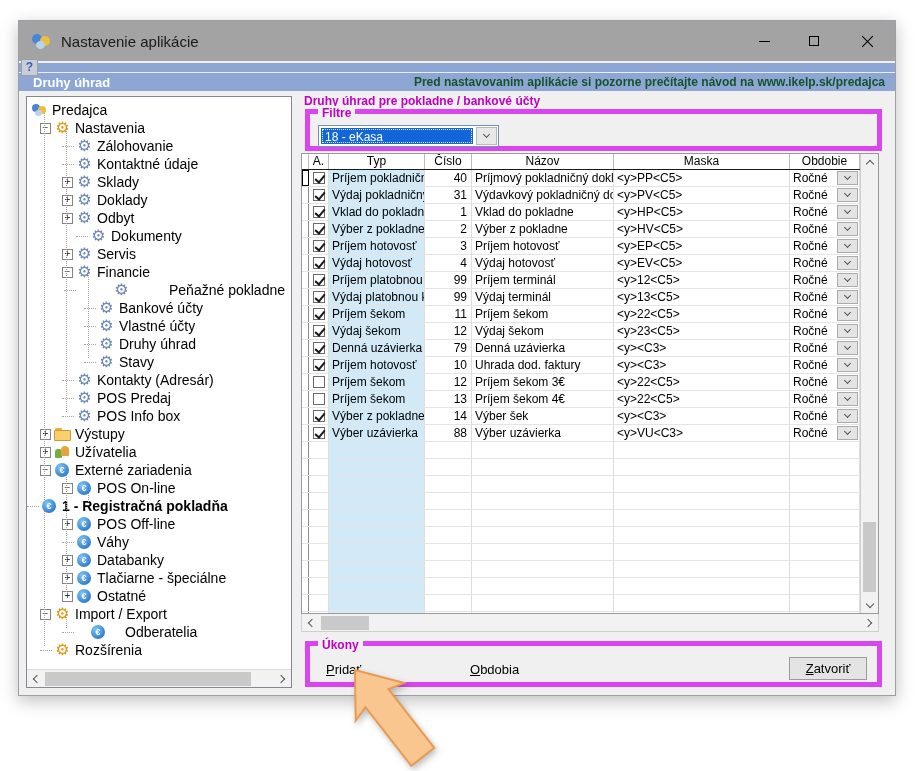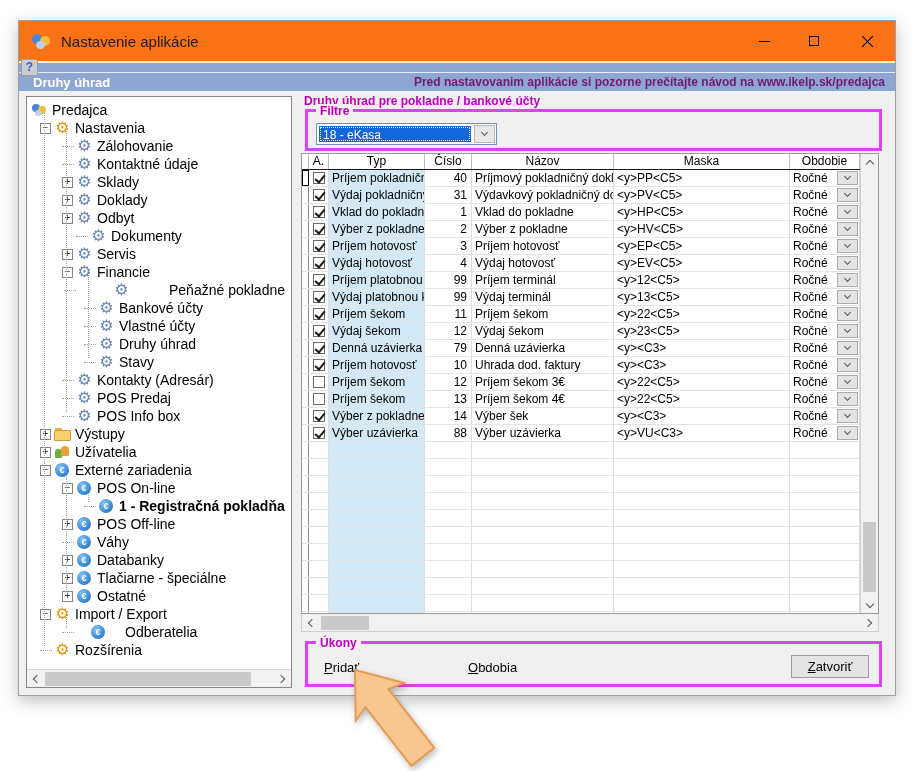--- a/index.html
+++ b/index.html
@@ -9,21 +9,21 @@
 
   :root{
     --bar:#8ea6d4; --magenta:#c000c0; --typcol:#d2eaf7; --sel:#1266d8;
     --arrow-fill:#f9c68f; --arrow-stroke:#e79a52;
   }
 
   .dialog{ position:absolute; left:18px; top:20px; width:878px; height:676px;
     background:#f0f0f0; border:1px solid #9aa0a6; box-shadow:0 5px 16px rgba(0,0,0,.25); }
 
   
-  .titlebar{ height:40px; background:#f97316; display:flex; align-items:center; padding-left:12px; }
+  .titlebar{ height:40px; background:#a3a3a3; display:flex; align-items:center; padding-left:12px; }
   .app-logo{ width:20px; height:18px; position:relative; flex:none; }
   .app-logo i{ position:absolute; border-radius:50%; }
   .app-logo .l1{ left:1px; top:2px; width:10px; height:10px; background:#4a84d6; }
   .app-logo .l2{ left:9px; top:4px; width:10px; height:10px; background:#ecbf3e; }
   .app-logo .l3{ left:5px; top:9px; width:9px; height:8px; background:#bcd2e8; }
   .win-title{ font-size:15px; color:#1a1a1a; margin-left:10px; flex:1; }
   .wc{ width:50px; height:40px; display:flex; align-items:center; justify-content:center; }
   .wc:last-child{ width:56px; }
   .wc-min b{ width:11px; height:1px; background:#000; }
   .wc-max b{ width:10px; height:10px; border:1px solid #000; }
@@ -32,21 +32,21 @@
     width:15px; height:1px; background:#000; }
   .wc-close b::before{ transform:rotate(45deg); }
   .wc-close b::after{ transform:rotate(-45deg); }
 
   
   .strip1{ height:9px; background:var(--bar); margin-top:2px; }
   .stripgap{ height:1px; background:#e8edf7; }
   .strip2{ height:18px; background:var(--bar); display:flex; align-items:center;
     justify-content:space-between; padding:0 10px 0 14px; }
   .strip2 .h-title{ color:#fff; font-weight:bold; font-size:13px; }
-  .strip2 .h-notice{ color:#701a75; font-weight:bold; font-size:12px; }
+  .strip2 .h-notice{ color:#14532d; font-weight:bold; font-size:12px; }
   .help-btn{ position:absolute; left:2px; top:38px; width:17px; height:17px;
     background:#c9cdd6; border:1px solid #9aa0aa; color:#3b5bbd; font-weight:bold;
     font-size:12px; text-align:center; line-height:15px; z-index:5; }
 
   
   .tree-panel{ position:absolute; left:7px; top:75px; width:266px; height:592px;
     background:#fff; border:1px solid #828790; overflow:hidden; }
   .tree-rows{ position:relative; padding-top:4px; height:572px; overflow:hidden; }
   .tree-row{ height:18px; display:flex; align-items:center; font-size:14px;
     color:#000; white-space:nowrap; }
@@ -84,21 +84,21 @@
   .chev{ width:6px; height:6px; border-right:1px solid #555; border-bottom:1px solid #555; display:block; }
   .chev.left{ transform:rotate(135deg); margin-left:3px; }
   .chev.right{ transform:rotate(-45deg); margin-right:3px; }
   .chev.up{ transform:rotate(-135deg); margin-top:3px; }
   .chev.down{ transform:rotate(45deg); margin-bottom:3px; }
   .chev.sm{ width:5px; height:5px; }
 
   
   .caption{ position:absolute; left:285px; top:73px; color:var(--magenta);
     font-weight:bold; font-size:12px; }
-  .groupbox{ position:absolute; border:3px solid #d946ef; }
+  .groupbox{ position:absolute; border:5px solid #d946ef; }
   .groupbox .gb-label{ position:absolute; top:-8px; left:8px; background:#f0f0f0;
     padding:0 4px; color:var(--magenta); font-weight:bold; font-size:12px; }
   .gb-filter{ left:286px; top:88px; width:577px; height:42px; }
   .gb-actions{ left:286px; top:620px; width:577px; height:46px; }
 
   .combo{ position:absolute; left:8px; top:11px; width:181px; height:22px; background:#fff;
     border:1px solid #7390b8; display:flex; }
   .combo-sel{ flex:1; margin:2px; background:var(--sel); color:#ffffff; font-size:12px;
     padding:2px 4px; outline:1px dotted #e8eef8; outline-offset:-2px;
     white-space:nowrap; overflow:hidden; }
@@ -294,21 +294,21 @@
         <div class="tree-row" style="padding-left: 13px;">
           <span class="exp">−</span>
           <span class="ti ti-device"></span>
           <span class="t-label">Externé zariadenia</span>
         </div>
         <div class="tree-row" style="padding-left: 35px;">
           <span class="exp">−</span>
           <span class="ti ti-device"></span>
           <span class="t-label">POS On-line</span>
         </div>
-        <div class="tree-row bold" style="padding-left: 57px;">
+        <div class="tree-row bold" style="">
           <span class="dots"></span>
           <span class="ti ti-device"></span>
           <span class="t-label">1 - Registračná pokladňa</span>
         </div>
         <div class="tree-row" style="padding-left: 35px;">
           <span class="exp">+</span>
           <span class="ti ti-device"></span>
           <span class="t-label">POS Off-line</span>
         </div>
         <div class="tree-row" style="padding-left: 35px;">

